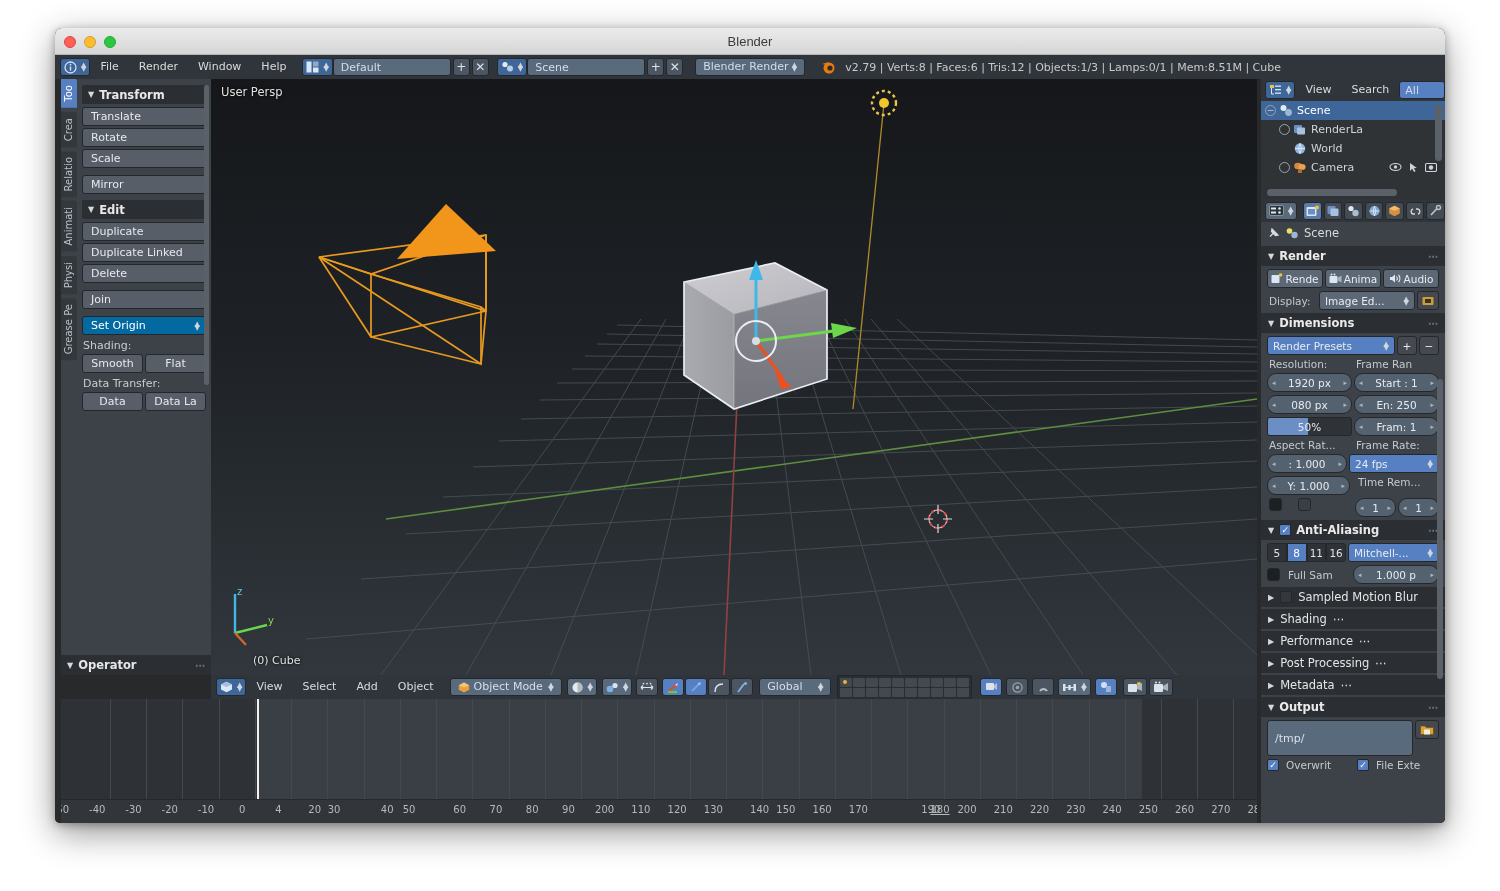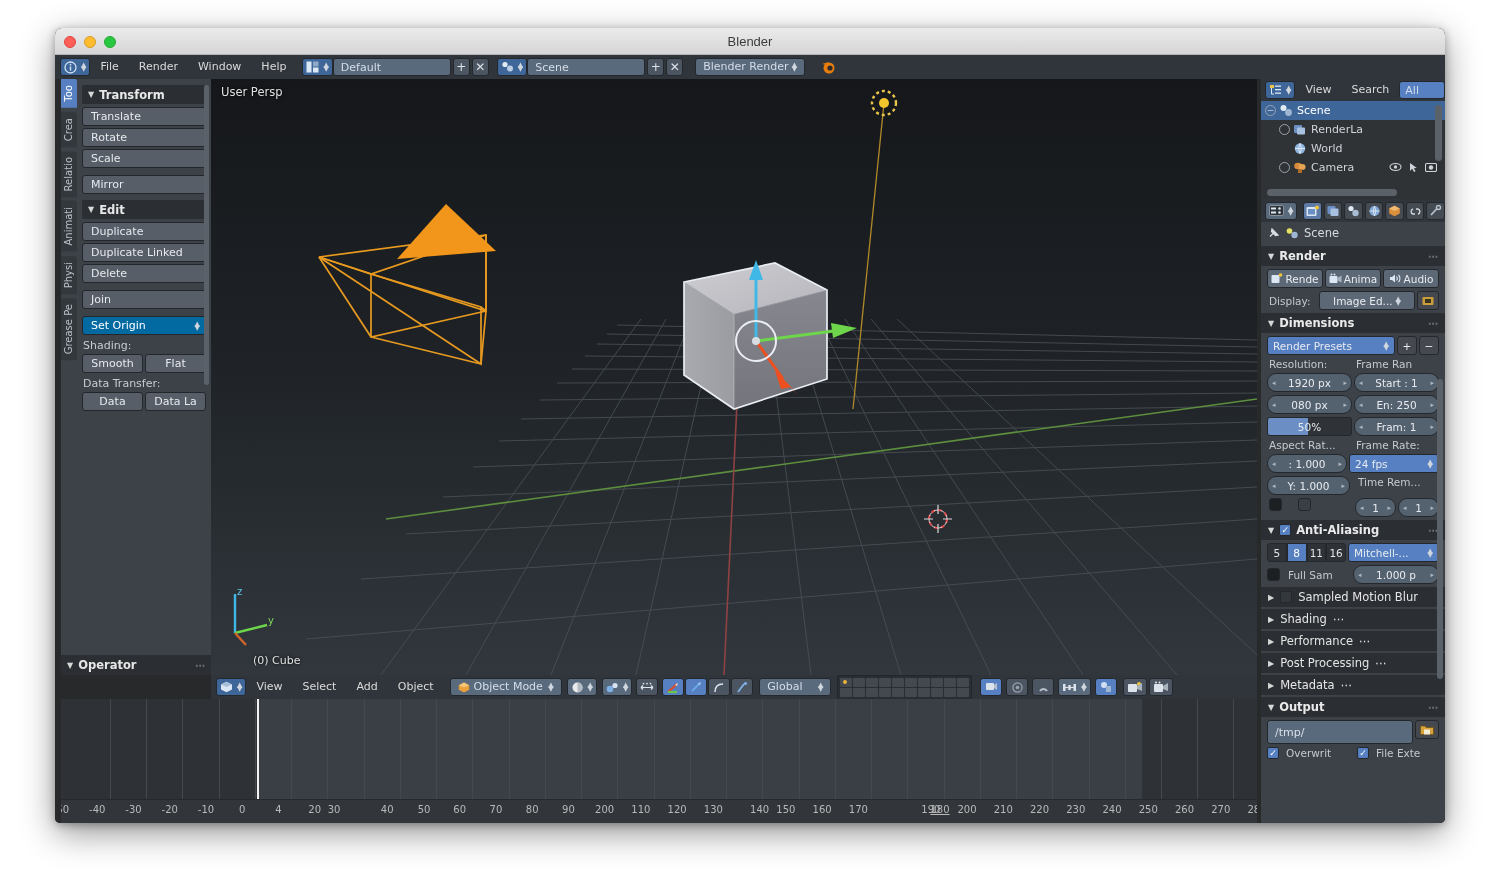--- a/index.html
+++ b/index.html
@@ -296,21 +296,21 @@
   .collapsed {
     background: #2b2f33; color: #e5e5e5; font-weight: normal; font-size: 11.5px;
     height: 20px; display: flex; align-items: center; gap: 6px;
     padding: 0 7px; margin: 2px -6px 2px -6px;
   }
   .props-scroll {
     position: absolute; right: 2px; top: 180px; width: 6px; height: 300px;
     background: #5b6168; border-radius: 3px;
   }
   .pathfield {
-    height: 24px; background: #5a6a7d; border: 1px solid #24282d; border-radius: 3px;
+    height: 36px; background: #5a6a7d; border: 1px solid #24282d; border-radius: 3px;
     color: #d8e0ea; font-size: 11px; display: flex; align-items: center;
     padding-left: 7px; flex: 1;
   }
   svg { display: block; }
 </style>
 </head>
 <body>
 
 <div id="app">
   <div class="win">
@@ -366,20 +366,21 @@
         <div class="txtfield" style="width:110px;margin-left:12px;display:flex;align-items:center;justify-content:space-between;">
           <span>Blender Render</span>
           <span class="updown">▲<br>▼</span>
         </div>
 
         <svg width="16" height="16" viewBox="0 0 16 16" style="margin-left:16px;">
           <circle cx="8" cy="9" r="5.5" fill="#e87d0d"></circle>
           <circle cx="9" cy="9" r="2.6" fill="#2b2b2b"></circle>
           <path d="M1 5 L8 3 L6 6 Z" fill="#e87d0d"></path>
         </svg>
+        <div class="statustext">v2.79 | Verts:8 | Faces:6 | Tris:12 | Objects:1/3 | Lamps:0/1 | Mem:8.51M | Cube</div>
       </div>
 
       <div class="area" id="toolshelf">
         <div class="vtabs">
           <div class="vtab on">Too</div>
           <div class="vtab">Crea</div>
           <div class="vtab">Relatio</div>
           <div class="vtab">Animati</div>
           <div class="vtab">Physi</div>
           <div class="vtab">Grease Pe</div>
@@ -732,21 +733,21 @@
             <div class="tl-tick" style="left: 0px;">-50</div>
             <div class="tl-tick" style="left: 36.2424px;">-40</div>
             <div class="tl-tick" style="left: 72.4848px;">-30</div>
             <div class="tl-tick" style="left: 108.727px;">-20</div>
             <div class="tl-tick" style="left: 144.97px;">-10</div>
             <div class="tl-tick" style="left: 181.212px;">0</div>
             <div class="tl-tick" style="left: 217.455px;">4</div>
             <div class="tl-tick" style="left: 253.697px;">20</div>
             <div class="tl-tick" style="left: 273px;">30</div>
             <div class="tl-tick" style="left: 326.182px;">40</div>
-            <div class="tl-tick" style="left: 363px;">50</div>
+            <div class="tl-tick" style="left: 348px;">50</div>
             <div class="tl-tick" style="left: 398.667px;">60</div>
             <div class="tl-tick" style="left: 434.909px;">70</div>
             <div class="tl-tick" style="left: 471.152px;">80</div>
             <div class="tl-tick" style="left: 507.394px;">90</div>
             <div class="tl-tick" style="left: 543.636px;">200</div>
             <div class="tl-tick" style="left: 579.879px;">110</div>
             <div class="tl-tick" style="left: 616.121px;">120</div>
             <div class="tl-tick" style="left: 652.364px;">130</div>
             <div class="tl-tick" style="left: 688.606px; margin-left: 10px;">140</div>
             <div class="tl-tick" style="left: 724.848px;">150</div>
@@ -930,21 +931,21 @@
               <svg width="13" height="11" viewBox="0 0 13 11">
                   <path d="M1 4 H3 L6 1.5 V9.5 L3 7 H1 Z" fill="#dce7f5"></path>
                   <path d="M7.5 3.5 A3 3 0 0 1 7.5 7.5" fill="none" stroke="#dce7f5" stroke-width="1.1"></path>
                   <path d="M9.5 2 A5 5 0 0 1 9.5 9" fill="none" stroke="#dce7f5" stroke-width="1.1"></path>
                 </svg>
               <span>Audio</span>
             </div>
           </div>
           <div class="row" style="align-items:center;">
             <span class="sublabel" style="flex:0 0 50px;">Display:</span>
-            <div class="btn" style="flex:1;justify-content:center;padding:0 5px;">
+            <div class="btn" style="flex:1;justify-content:space-between;padding:0 5px;">
               <span>Image Ed...</span>
               <span class="updown">▲<br>▼</span>
             </div>
             <div class="btn dark" style="flex:0 0 22px;">
               <svg width="12" height="11" viewBox="0 0 12 11">
                   <rect x="0.5" y="2" width="11" height="8" rx="1" fill="#c99f3c"></rect>
                   <rect x="3" y="4" width="6" height="4" fill="#3a3320"></rect>
                 </svg>
             </div>
           </div>

